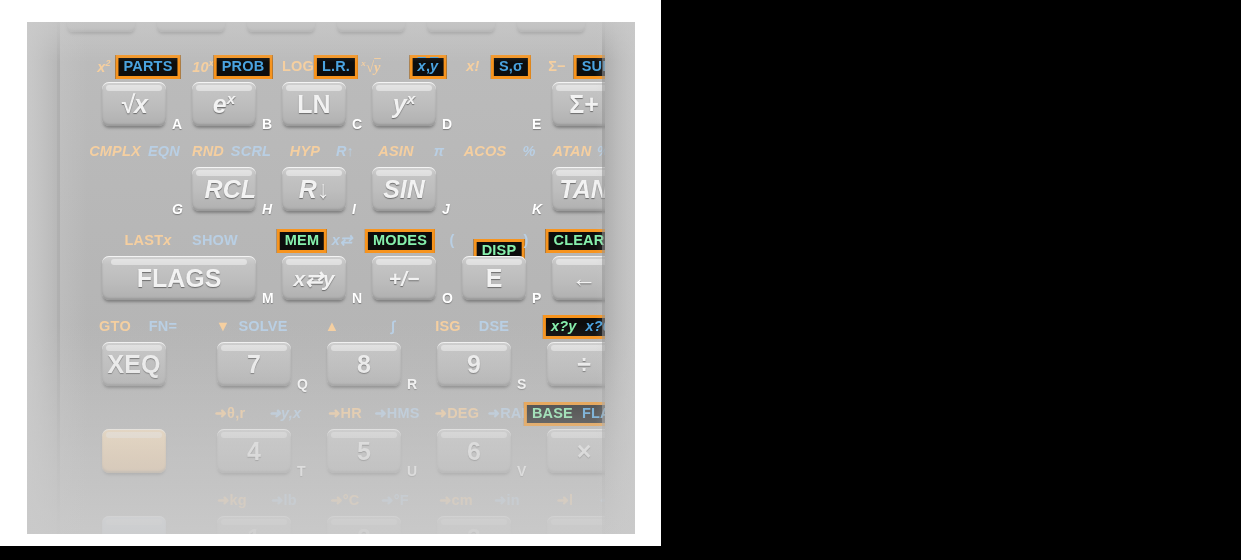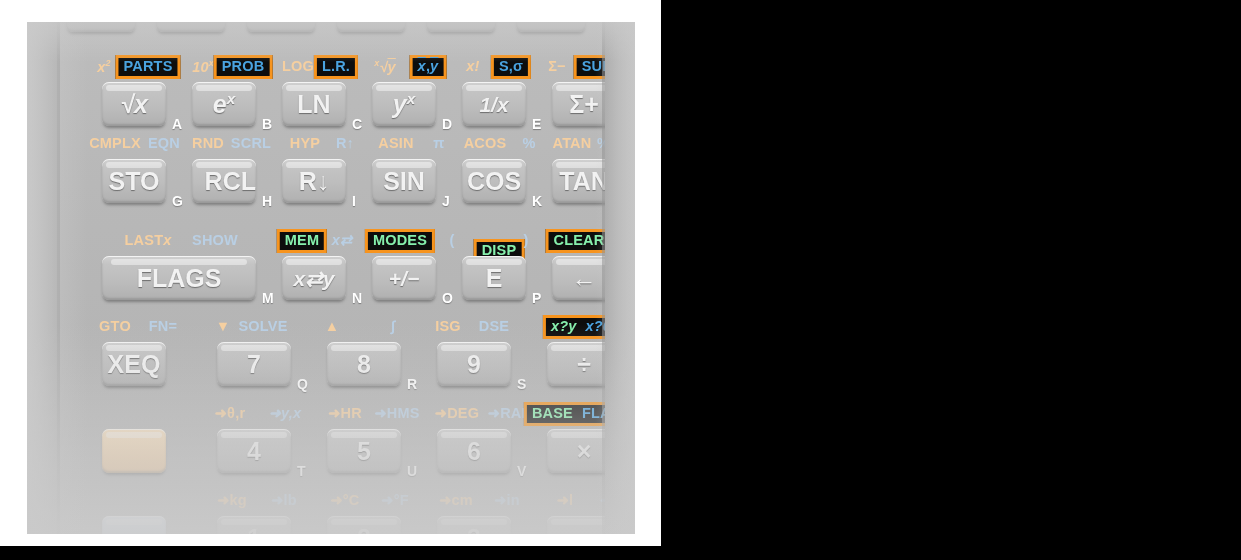--- a/index.html
+++ b/index.html
@@ -99,21 +99,21 @@
       </div>
 
       <div class="row" style="top:36px;height:84px;">
         <div class="legend">
           <span class="lg or it" style="left:44px;">x<sup>2</sup></span>
           <span class="chip" style="left:88px;"><span class="c-bl">PARTS</span></span>
           <span class="lg or it" style="left:143px;">10<sup>x</sup></span>
           <span class="chip" style="left:183px;"><span class="c-bl">PROB</span></span>
           <span class="lg or" style="left:238px;">LOG</span>
           <span class="chip" style="left:276px;"><span class="c-bl">L.R.</span></span>
-          <span class="lg or it" style="left:325px;"><sup>x</sup>√<span class="ovl">y</span></span>
+          <span class="lg or it" style="left:311px;font-family:Liberation Serif, serif;"><sup>x</sup>√<span class="ovl">y</span></span>
           <span class="chip" style="left:368px;"><span class="c-bl"><span class="ovl it">x</span>,<span class="ovl it">y</span></span></span>
           <span class="lg or it" style="left:413px;">x!</span>
           <span class="chip" style="left:451px;"><span class="c-bl">S,σ</span></span>
           <span class="lg or" style="left:497px;">Σ−</span>
           <span class="chip" style="left:543px;"><span class="c-bl">SUMS</span></span>
         </div>
         <div class="key" style="left:42px;top:24px;width:64px;height:44px;">
           <span class="face it">√x</span>
           </div>
         <span class="ltr" style="left:112px;top:58px;">A</span>
@@ -126,69 +126,60 @@
         <div class="key" style="left:222px;top:24px;width:64px;height:44px;">
           <span class="face">LN</span>
           </div>
         <span class="ltr" style="left:292px;top:58px;">C</span>
 
         <div class="key" style="left:312px;top:24px;width:64px;height:44px;">
           <span class="face it">y<sup>x</sup></span>
           </div>
         <span class="ltr" style="left:382px;top:58px;">D</span>
 
-        <div class="key" style="left:402px;top:24px;width:64px;height:44px;">
-          <span class="face sm it">1/x</span>
-          </div>
         <span class="ltr" style="left:472px;top:58px;">E</span>
 
         <div class="key" style="left:492px;top:24px;width:64px;height:44px;">
           <span class="face">Σ+</span>
           </div>
         <span class="ltr" style="left:562px;top:58px;">F</span>
       </div>
 
-      <div class="row" style="top:113px;height:84px;">
+      <div class="row" style="top:121px;height:84px;font-style:italic;">
         <div class="legend">
           <span class="lg or" style="left:55px;">CMPLX</span>
           <span class="lg bl" style="left:104px;">EQN</span>
           <span class="lg or" style="left:148px;">RND</span>
           <span class="lg bl" style="left:191px;">SCRL</span>
           <span class="lg or" style="left:245px;">HYP</span>
           <span class="lg bl" style="left:285px;">R↑</span>
           <span class="lg or" style="left:336px;">ASIN</span>
           <span class="lg bl" style="left:379px;">π</span>
           <span class="lg or" style="left:425px;">ACOS</span>
           <span class="lg bl" style="left:469px;">%</span>
           <span class="lg or" style="left:512px;">ATAN</span>
           <span class="lg bl" style="left:560px;">%CHG</span>
         </div>
-        <div class="key" style="left:42px;top:24px;width:64px;height:44px;">
-          <span class="face">STO</span>
-          </div>
         <span class="ltr" style="left:112px;top:58px;">G</span>
 
         <div class="key" style="left:132px;top:24px;width:64px;height:44px;justify-content:flex-end;">
           <span class="face">RCL</span>
           </div>
         <span class="ltr" style="left:202px;top:58px;">H</span>
 
         <div class="key" style="left:222px;top:24px;width:64px;height:44px;">
           <span class="face">R↓</span>
           </div>
         <span class="ltr" style="left:292px;top:58px;">I</span>
 
         <div class="key" style="left:312px;top:24px;width:64px;height:44px;">
           <span class="face">SIN</span>
           </div>
         <span class="ltr" style="left:382px;top:58px;">J</span>
 
-        <div class="key" style="left:402px;top:24px;width:64px;height:44px;">
-          <span class="face">COS</span>
-          </div>
         <span class="ltr" style="left:472px;top:58px;">K</span>
 
         <div class="key" style="left:492px;top:24px;width:64px;height:44px;">
           <span class="face">TAN</span>
           </div>
         <span class="ltr" style="left:562px;top:58px;">L</span>
       </div>
 
       <div class="row" style="top:210px;height:84px;">
         <div class="legend">

